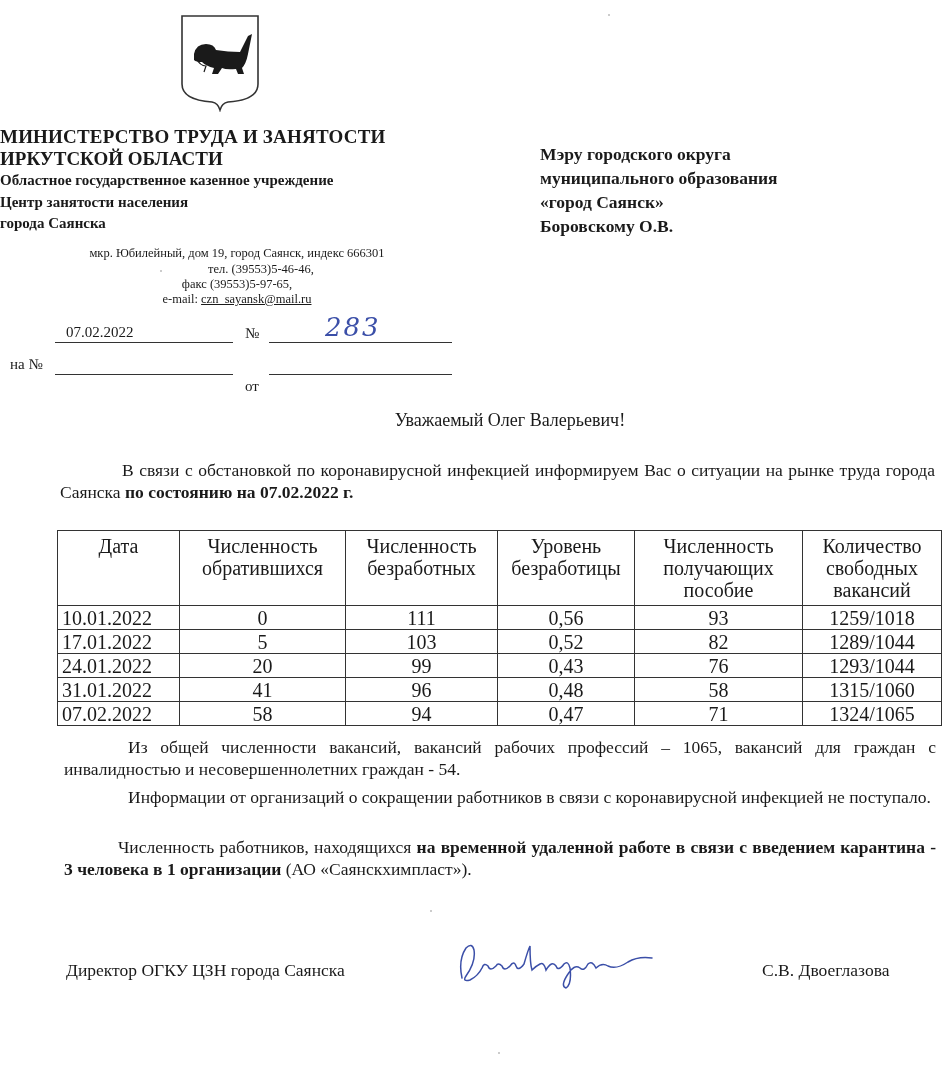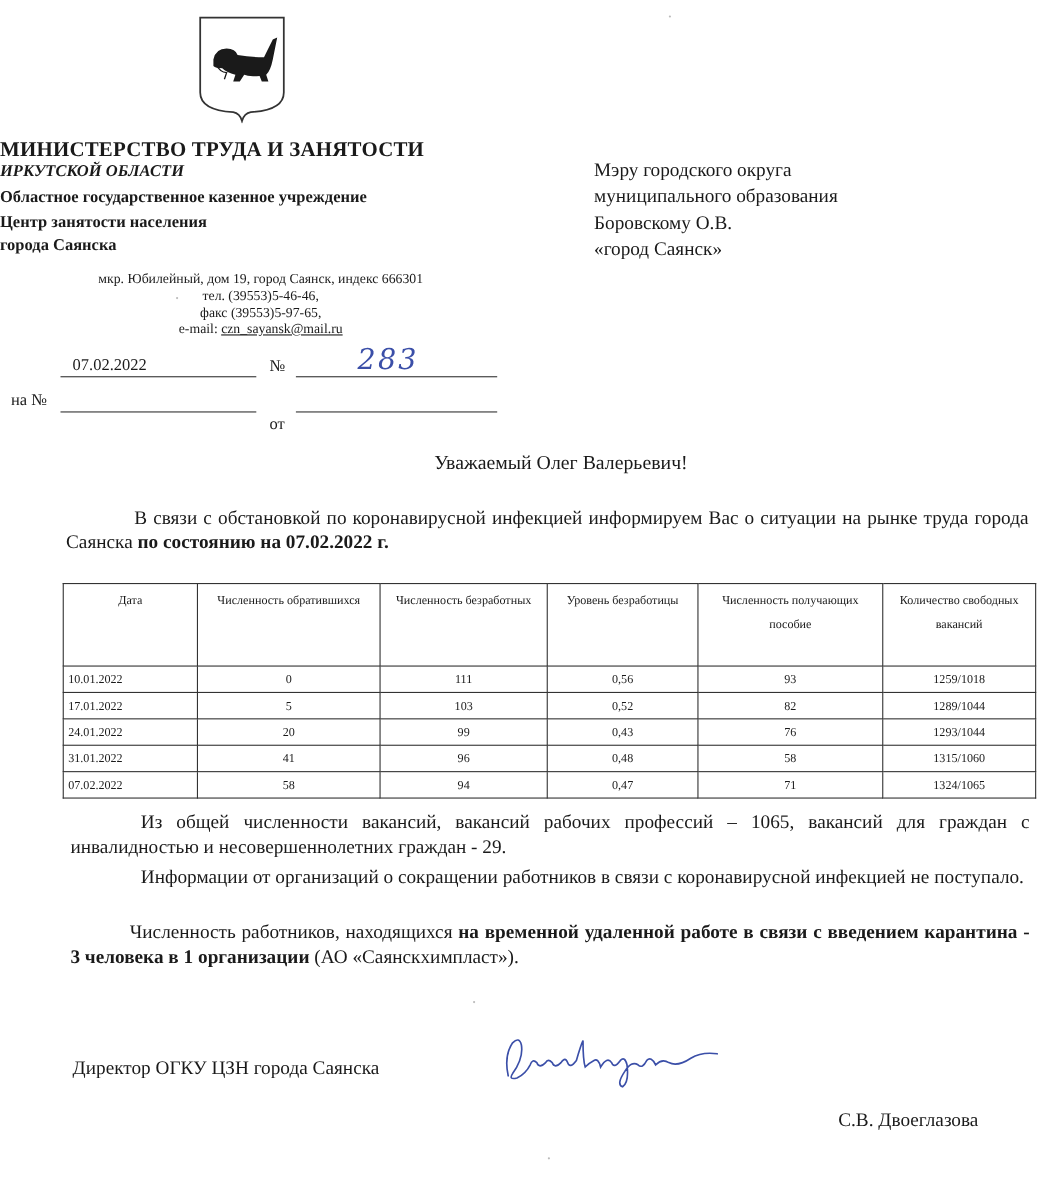--- a/index.html
+++ b/index.html
@@ -6,64 +6,64 @@
     body {
       width: 948px; height: 1080px; position: relative; overflow: hidden;
       font-family: "Liberation Serif", "DejaVu Serif", serif; color: #1a1a1a;
     }
     .abs { position: absolute; }
     
     #crest { left: 180px; top: 14px; width: 80px; height: 98px; }
     
     .hdr { left: 0; width: 480px; text-align: left; font-weight: bold; }
     #h-ministry { top: 126px; font-size: 19px; letter-spacing: 0.2px; }
-    #h-region { top: 148px; font-size: 15px; font-style: italic; }
+    #h-region { top: 148px; font-size: 19px; }
     #h-inst { top: 172px; font-size: 15px; left: 0; width: 476px; }
     #h-center { top: 194px; font-size: 15px; }
     #h-city { top: 215px; font-size: 15px; }
     .addr { left: 0; width: 474px; text-align: center; font-size: 12.5px; }
     #a-addr { top: 246px; }
-    #a-tel { top: 262px; }
+    #a-tel { top: 262px; padding-left: 24px; }
     #a-fax { top: 277px; }
     #a-mail { top: 292px; }
     #a-mail .email { text-decoration: underline; }
     .fieldline { border-bottom: 1px solid #333; height: 20px; }
     #date-line { left: 55px; top: 322px; width: 178px; }
     #date-value { left: 66px; top: 324px; font-size: 15px; }
     #num-label { left: 245px; top: 325px; font-size: 15px; }
     #num-line { left: 269px; top: 322px; width: 183px; }
     #num-value { left: 325px; top: 312px; font-size: 26px; color: #3b4fa8; font-style: italic; font-family: "DejaVu Serif", serif; letter-spacing: 2px; }
     #na-label { left: 10px; top: 356px; font-size: 15px; }
     #na-line { left: 55px; top: 354px; width: 178px; }
     #ot-label { left: 245px; top: 357px; font-size: 15px; margin-top: 21px; }
     #ot-line { left: 269px; top: 354px; width: 183px; }
     
     #addressee { left: 540px; top: 142px; font-size: 17.5px; line-height: 24px; }
-    #addressee div { white-space: nowrap; }
+    #addressee div { white-space: nowrap; font-weight: bold; }
     
     #greeting { left: 0; width: 1020px; top: 410px; text-align: center; font-size: 18px; }
     
     .para { font-size: 17.5px; line-height: 22px; text-align: justify; }
     #intro { left: 60px; top: 459px; width: 875px; text-indent: 62px; }
     #intro b { font-weight: bold; }
     
-    #stats-table { left: 57px; top: 530px; border-collapse: collapse; font-size: 11px; }
+    #stats-table { left: 57px; top: 530px; border-collapse: collapse; font-size: 20px; }
     #stats-table th, #stats-table td { border: 1px solid #333; padding: 0 4px; text-align: center; font-weight: normal; }
     #stats-table th { vertical-align: top; line-height: 22px; padding-top: 4px; padding-bottom: 2px; height: 68px; }
     #stats-table td { height: 23px; line-height: 22px; padding-top: 0; padding-bottom: 0; margin-left: 23px; }
     #stats-table td.date { text-align: left; padding-left: 4px; }
     col.c0 { width: 122px; } col.c1 { width: 166px; } col.c2 { width: 152px; } col.c3 { width: 137px; }
     col.c4 { width: 168px; } col.c5 { width: 139px; }
     #p1 { left: 64px; top: 736px; width: 872px; text-indent: 64px; }
     #p2 { left: 64px; top: 786px; width: 872px; text-indent: 64px; }
     #p3 { left: 64px; top: 836px; width: 872px; text-indent: 54px; }
     #p3 b { font-weight: bold; }
     
     #sig-title { left: 66px; top: 960px; font-size: 17.5px; }
-    #sig-name { left: 762px; top: 960px; font-size: 17.5px; margin-top: 48px; }
+    #sig-name { left: 762px; top: 960px; font-size: 17.5px; }
     #signature { left: 452px; top: 940px; width: 240px; height: 50px; }
     .speck { width: 2px; height: 2px; background: #bbb; border-radius: 1px; }
   </style>
 </head>
 <body>
 
 <svg id="crest" class="abs" viewBox="0 0 80 98">
   <path d="M2 2 H78 V70 Q78 86 48 88 Q42 89 40 96 Q38 89 32 88 Q2 86 2 70 Z" fill="none" stroke="#333" stroke-width="1.6"></path>
   <g fill="#1a1a1a">
     <path d="M14 40 Q16 30 26 30 Q34 30 36 36 Q48 38 60 38 Q64 30 68 22 L72 20 Q70 30 68 40 Q66 50 62 54 L64 60 L58 60 L56 55 Q46 56 42 54 L38 60 L32 60 L34 54 Q26 52 22 48 Q16 48 14 46 Z"></path>
@@ -93,22 +93,22 @@
 <div id="num-value" class="abs">283</div>
 
 <div id="na-label" class="abs">на №</div>
 <div id="na-line" class="abs fieldline"></div>
 <div id="ot-label" class="abs">от</div>
 <div id="ot-line" class="abs fieldline"></div>
 
 <div id="addressee" class="abs">
   <div>Мэру городского округа</div>
   <div>муниципального образования</div>
+  <div>«город Саянск»</div>
   <div>Боровскому О.В.</div>
-  <div>«город Саянск»</div>
 </div>
 
 <div id="greeting" class="abs">Уважаемый Олег Валерьевич!</div>
 
 <div id="intro" class="abs para"><span>В  связи с обстановкой по коронавирусной инфекцией информируем Вас о ситуации на рынке труда  города Саянска </span><b>по состоянию на 07.02.2022 г.</b></div>
 
 <table id="stats-table" class="abs">
   <colgroup>
       <col class="c0">
       <col class="c1">
@@ -164,21 +164,21 @@
       <td class="date">07.02.2022</td>
       <td>58</td>
       <td>94</td>
       <td>0,47</td>
       <td>71</td>
       <td>1324/1065</td>
     </tr>
   </tbody>
 </table>
 
-<div id="p1" class="abs para">Из общей численности вакансий, вакансий  рабочих профессий – 1065, вакансий для граждан с инвалидностью и  несовершеннолетних граждан - 29.</div>
+<div id="p1" class="abs para">Из общей численности вакансий, вакансий  рабочих профессий – 1065, вакансий для граждан с инвалидностью и  несовершеннолетних граждан - 54.</div>
 <div id="p2" class="abs para">Информации от организаций о сокращении работников в связи с коронавирусной инфекцией не поступало.</div>
 <div id="p3" class="abs para"><span>Численность работников, находящихся </span><b>на временной удаленной работе в связи с введением карантина - 3 человека в 1 организации</b><span> (АО «Саянскхимпласт»).</span></div>
 
 <div id="sig-title" class="abs">Директор ОГКУ ЦЗН города Саянска</div>
 <svg id="signature" class="abs" viewBox="0 0 240 50">
   <path d="M10 38 Q6 20 14 8 Q20 2 22 10 Q24 22 14 36 Q10 42 18 40 Q26 36 30 28 Q32 22 36 26 Q38 32 44 26 Q46 22 50 26 Q52 32 58 26 Q62 20 64 26 Q66 32 72 24 Q76 10 78 6 Q78 24 80 30 Q84 26 88 24 Q92 22 94 30 Q100 20 104 26 Q106 32 112 24 Q116 20 118 28 Q120 44 114 48 Q108 46 116 34 Q122 24 128 28 Q132 32 136 24 Q140 20 144 28 Q150 22 156 26 Q164 30 176 22 Q186 16 200 18" fill="none" stroke="#3b4fa8" stroke-width="1.5" stroke-linecap="round"></path>
 </svg>
 <div id="sig-name" class="abs">С.В. Двоеглазова</div>
 
 <div class="abs speck" style="left:430px; top:910px;"></div>

